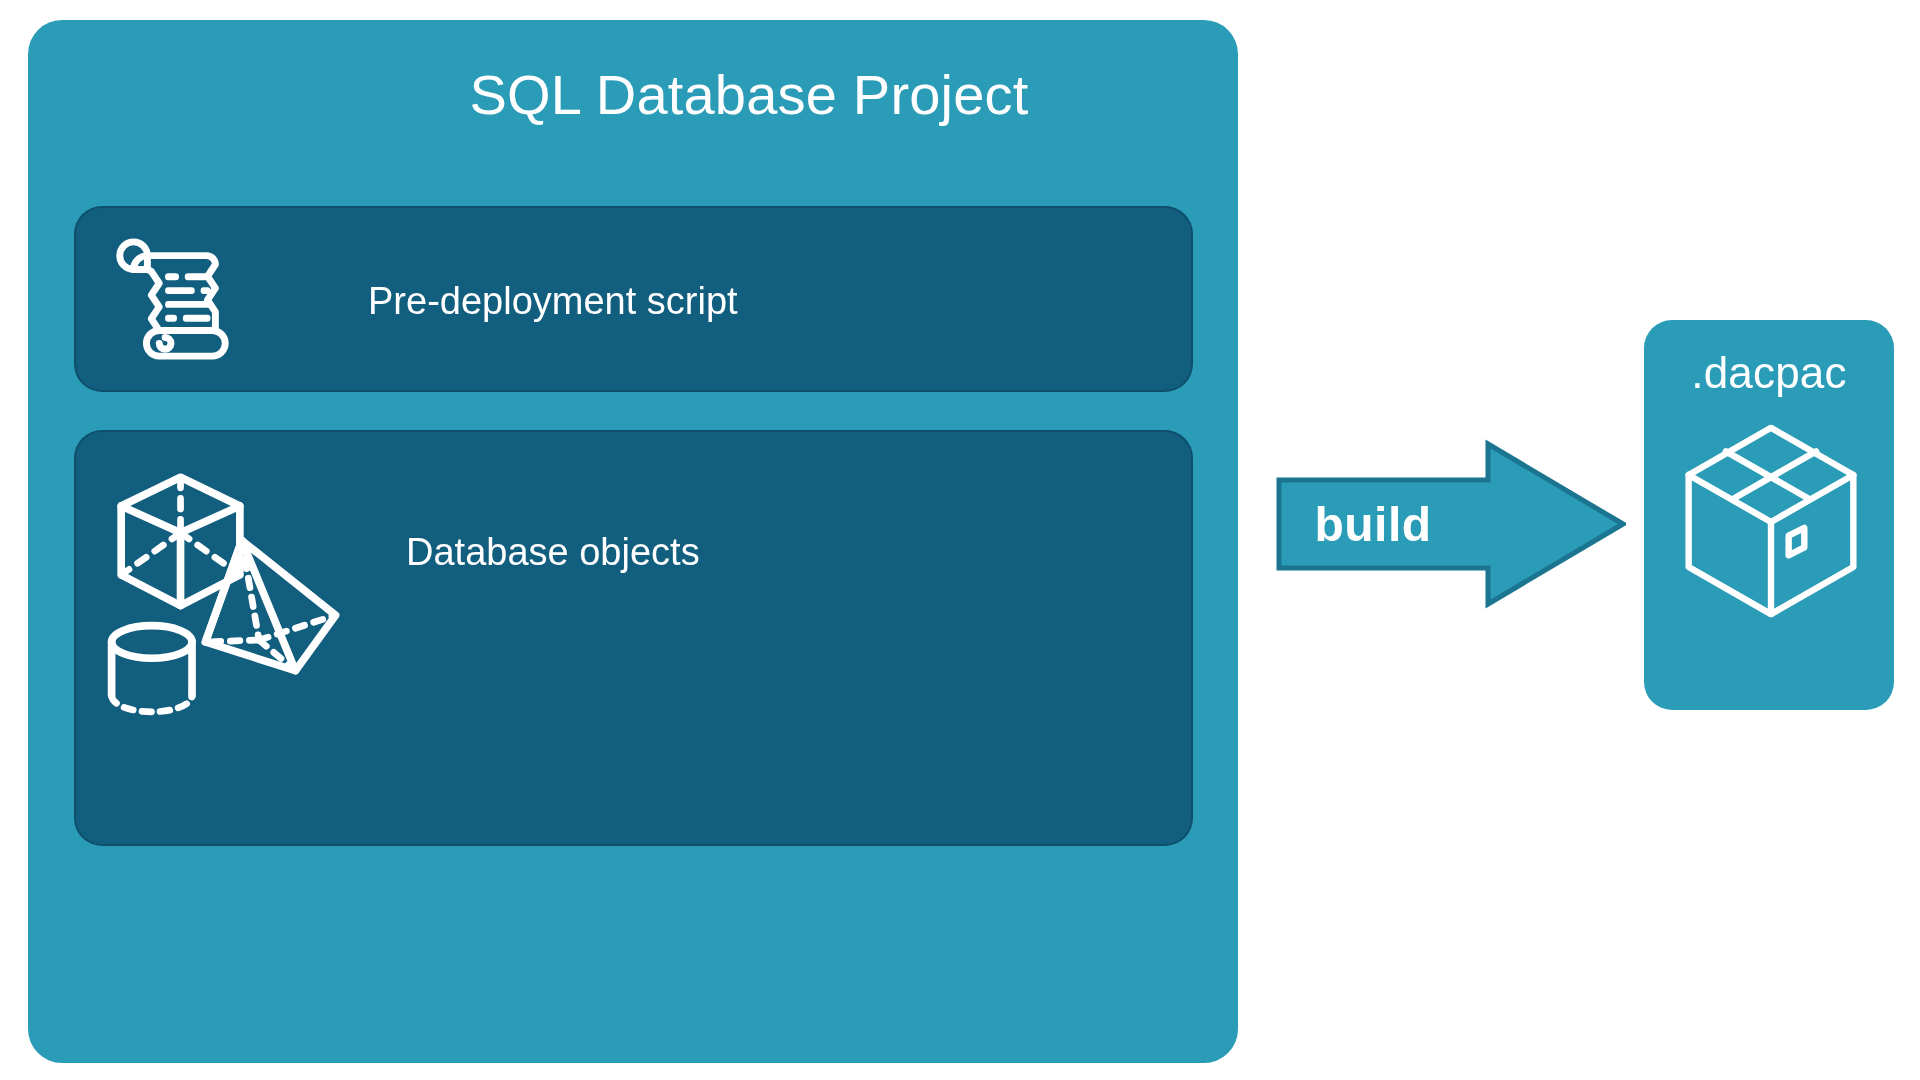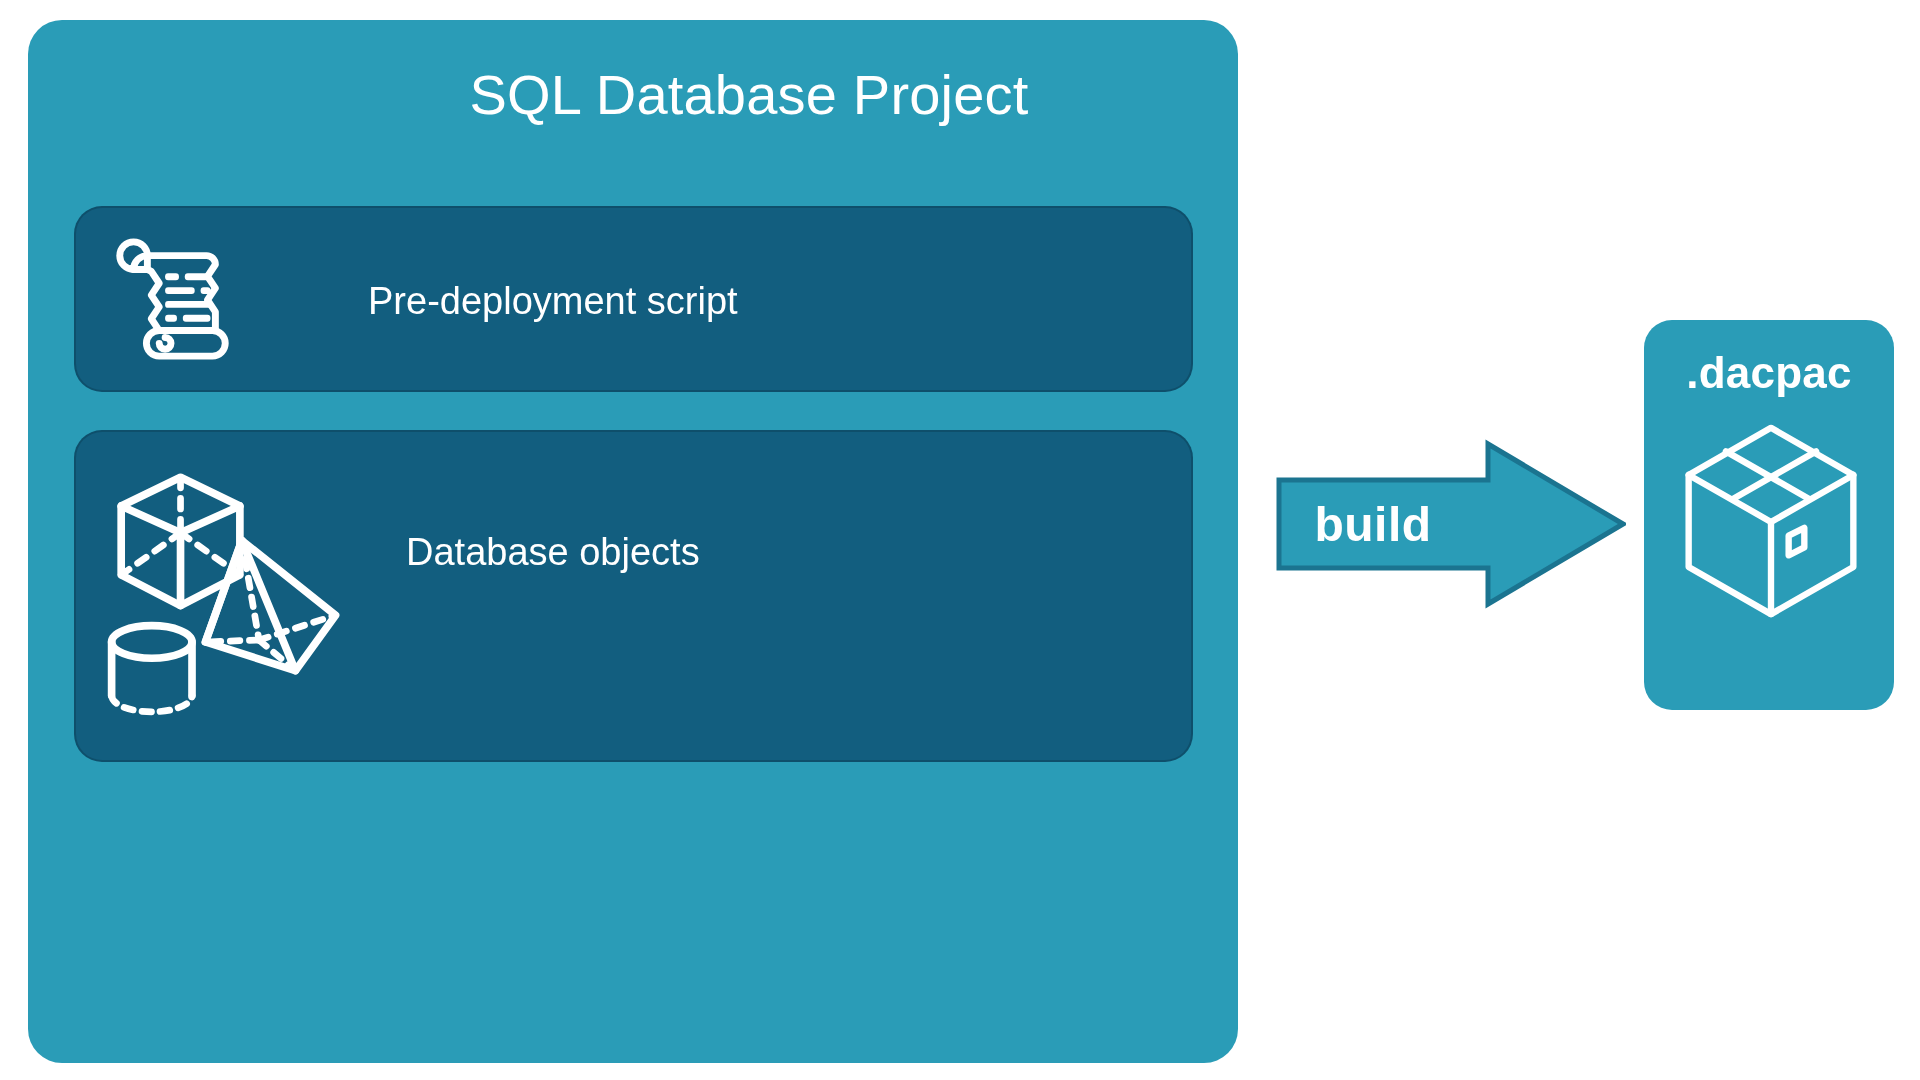--- a/index.html
+++ b/index.html
@@ -33,21 +33,21 @@
   
   .panel {
     position:absolute;
     left:48px;
     width:1115px;
     background:#125e7f;
     border-radius:26px;
     box-shadow:0 0 0 2px #0e4f6b;
   }
   #panel-pre  { top:188px;  height:182px; }
-  #panel-obj  { top:412px;  height:328px;text-align:right; }
+  #panel-obj  { top:412px;  height:412px;text-align:right; }
   #panel-post { top:782px;  height:182px; }
 
   .panel-icon {
     position:absolute;
     display:block;
   }
   .panel-label {
     position:absolute;
     color:#ffffff;
     font-size:38px;
@@ -93,21 +93,21 @@
     background:#2a9cb7;
     border-radius:28px;
   }
   #dacpac-label {
     position:absolute;
     left:0; top:28px;
     width:250px;
     text-align:center;
     color:#ffffff;
     font-size:44px;
-    font-weight:bold;
+    font-weight:normal;
     letter-spacing:0.2px;
   }
   #icon-package {
     position:absolute;
     left:38px; top:100px;
     width:178px; height:200px;
   }
 </style>
 </head>
 <body>

